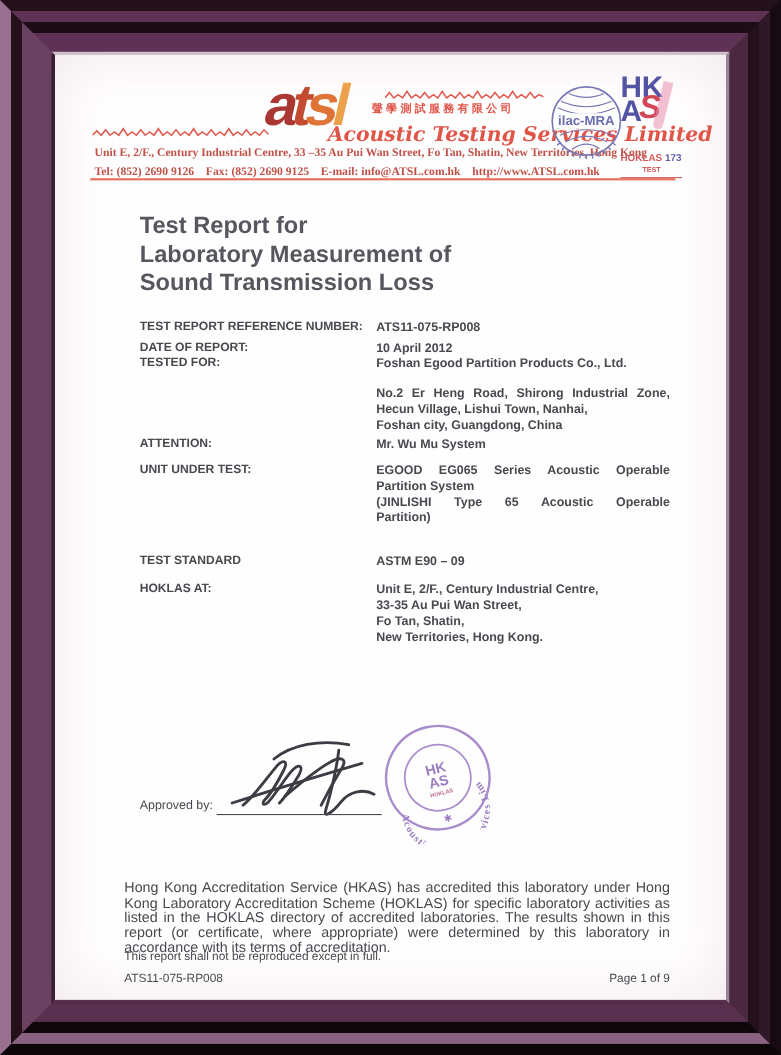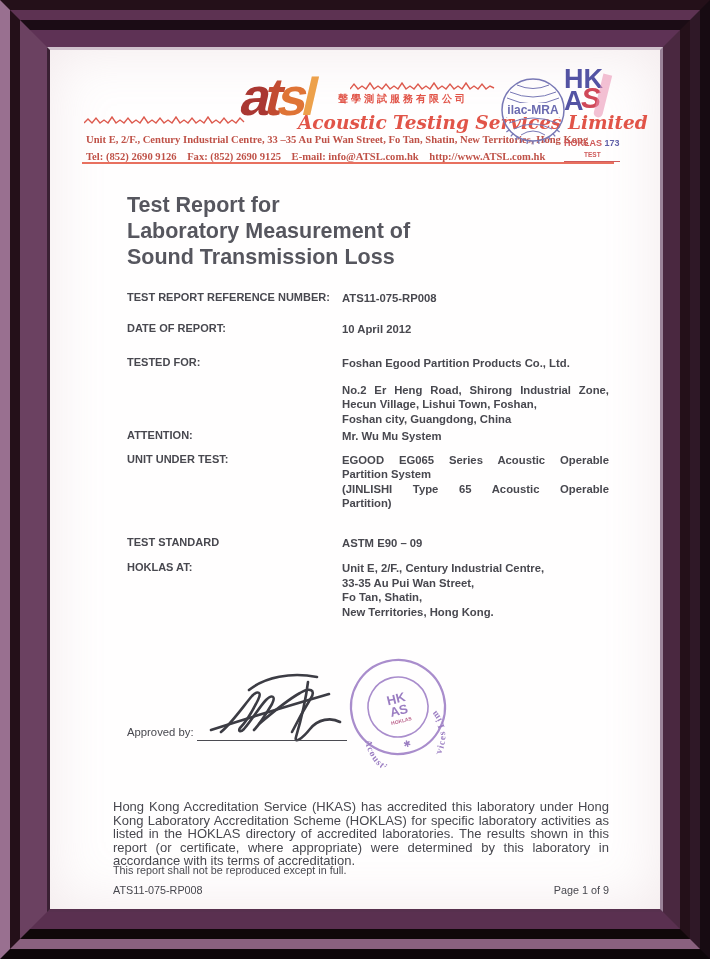--- a/index.html
+++ b/index.html
@@ -119,43 +119,43 @@
   <div class="hoklas"><span>HOKLAS </span><b>173</b></div>
   <div class="hoktest">TEST</div>
 
   <div class="title">
     <div>Test Report for</div>
     <div>Laboratory Measurement of</div>
     <div>Sound Transmission Loss</div>
   </div>
 
   <div class="fields">
-    <div class="frow" style="margin-bottom:16px">
+    <div class="frow" style="margin-bottom:4px">
       <span class="flab">TEST REPORT REFERENCE NUMBER:</span>
       <span class="fval">
                       <span class="vl">ATS11-075-RP008</span>
                     </span>
     </div>
-    <div class="frow" style="margin-bottom:20px">
+    <div class="frow" style="margin-bottom:0">
       <span class="flab">DATE OF REPORT:</span>
       <span class="fval">
                       <span class="vl">10 April 2012</span>
                     </span>
     </div>
     <div class="frow" style="margin-bottom:12px">
       <span class="flab">TESTED FOR:</span>
       <span class="fval">
                       <span class="vl">Foshan Egood Partition Products Co., Ltd.</span>
                     </span>
     </div>
     <div class="frow" style="margin-bottom:3px">
       <span class="flab"></span>
       <span class="fval">
         <span class="vl jl">No.2 Er Heng Road, Shirong Industrial Zone,</span>
-        <span class="vl">Hecun Village, Lishui Town, Foshan,</span>
+        <span class="vl">Hecun Village, Lishui Town, Nanhai,</span>
         <span class="vl">Foshan city, Guangdong, China</span>
       </span>
     </div>
     <div class="frow" style="margin-bottom:9px">
       <span class="flab">ATTENTION:</span>
       <span class="fval">
                       <span class="vl">Mr. Wu Mu System</span>
                     </span>
     </div>
     <div class="frow" style="margin-bottom:25px">

